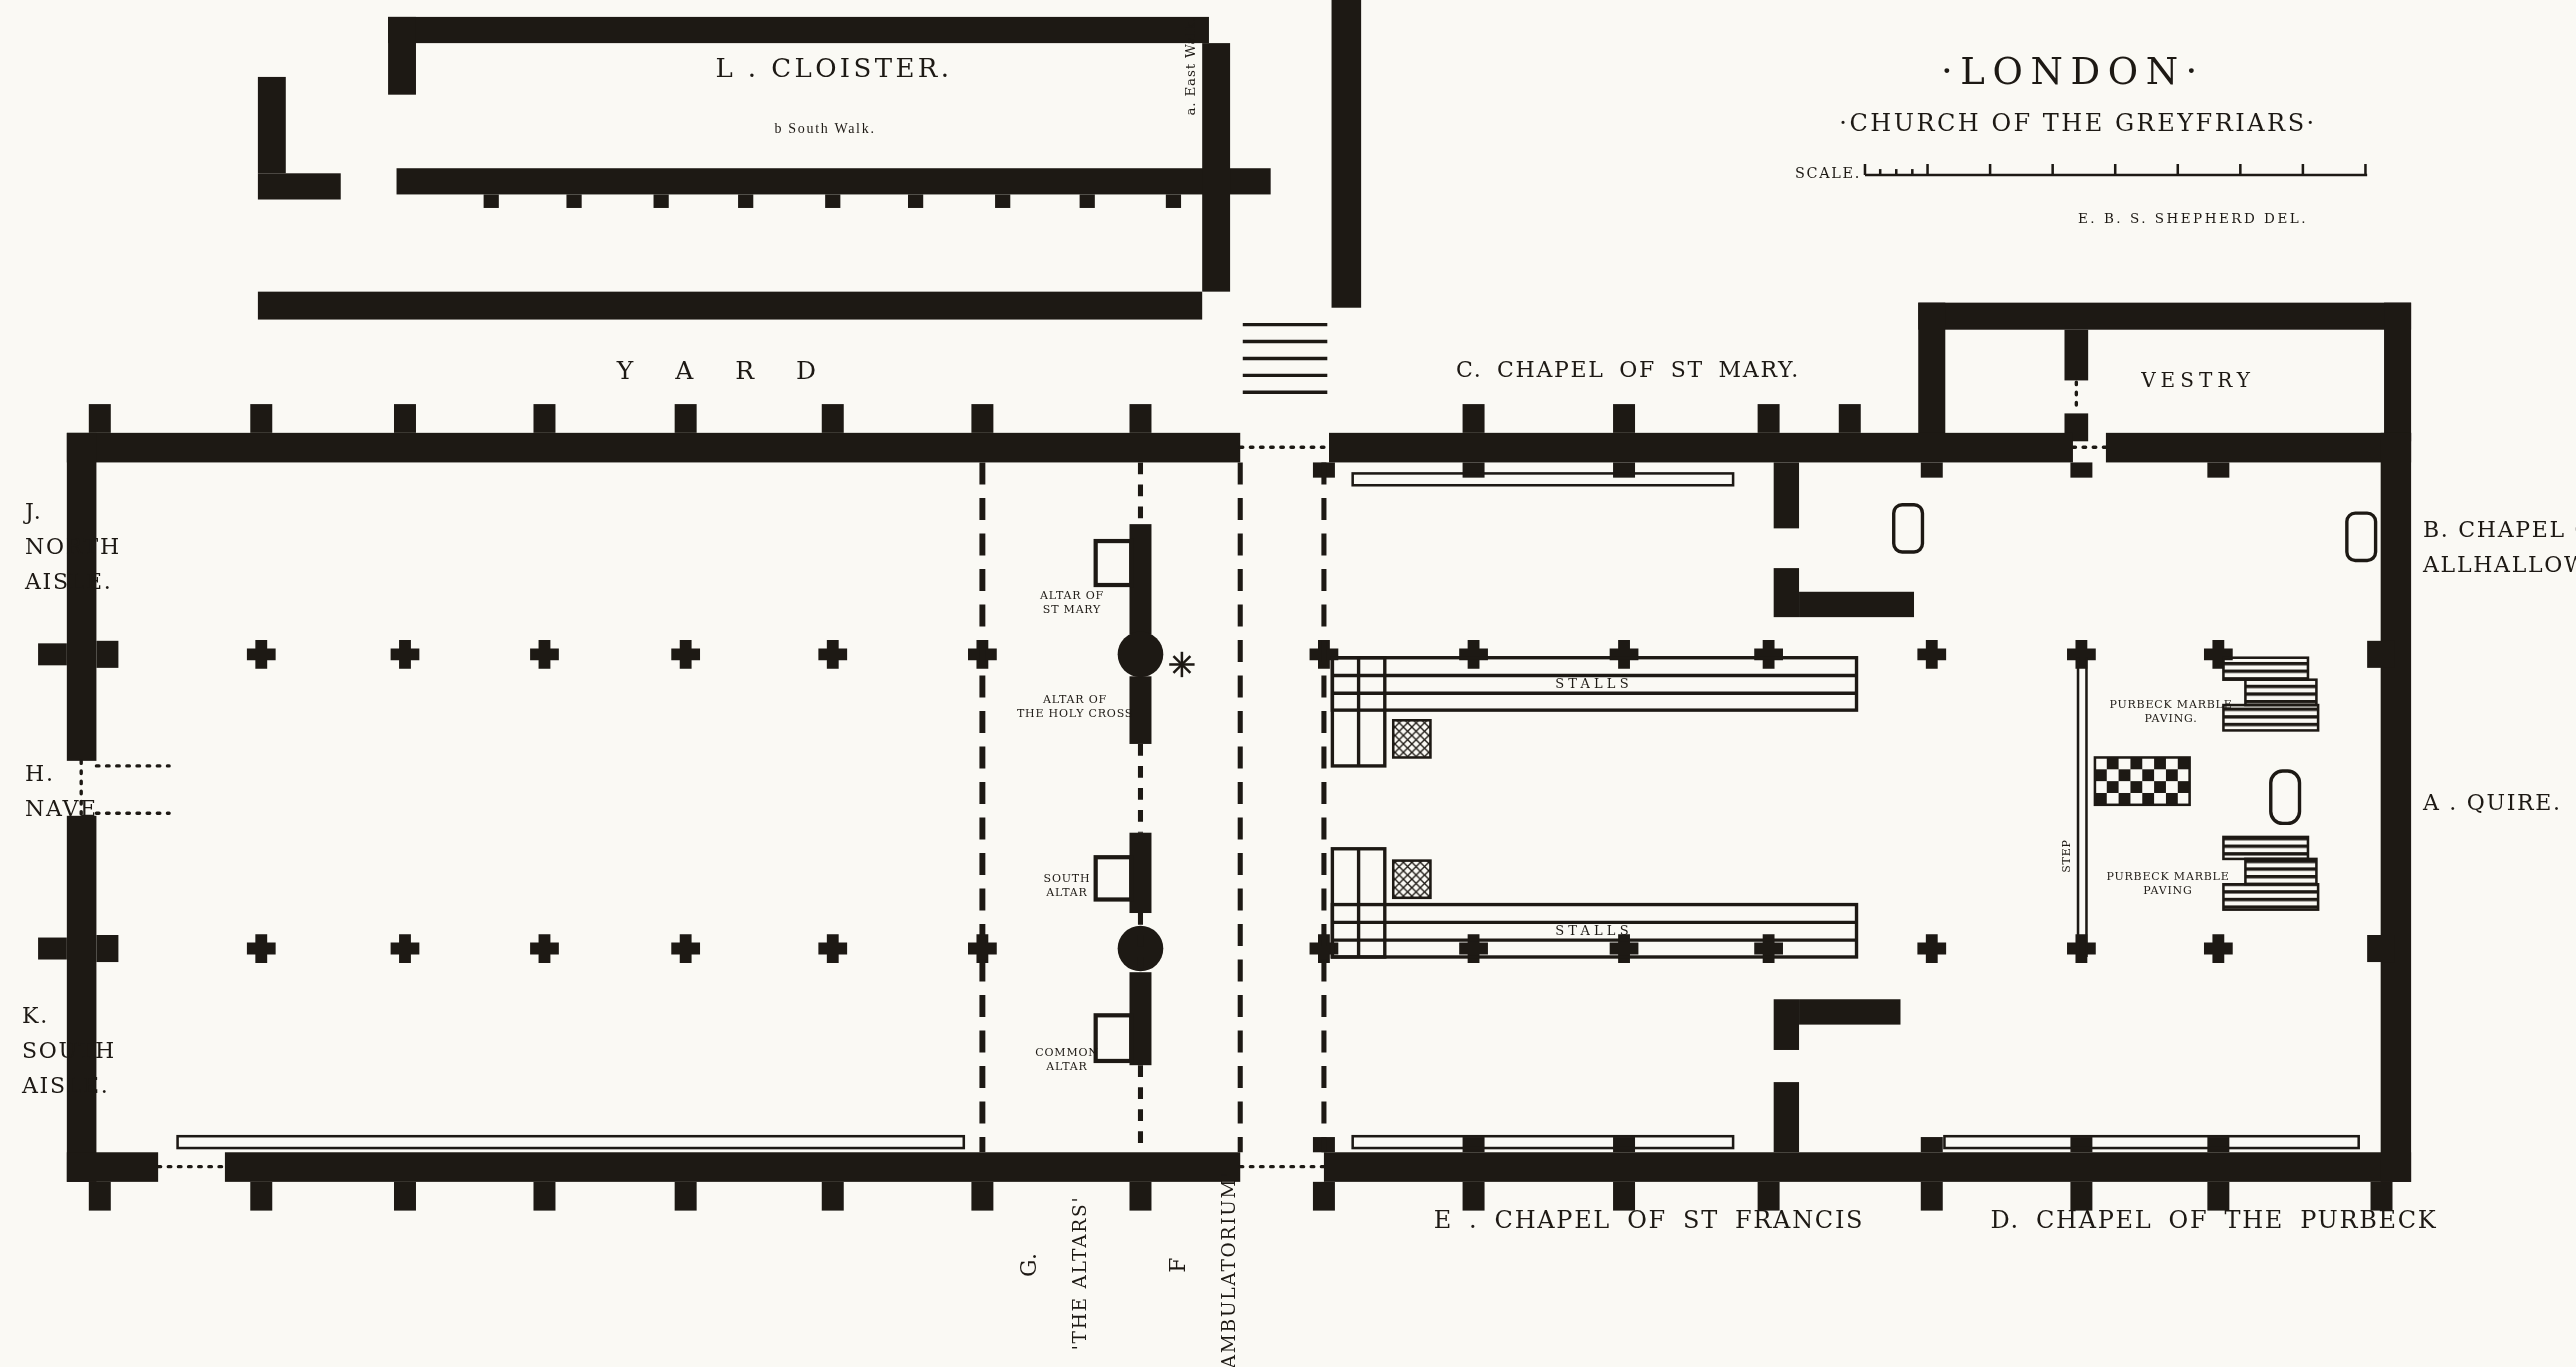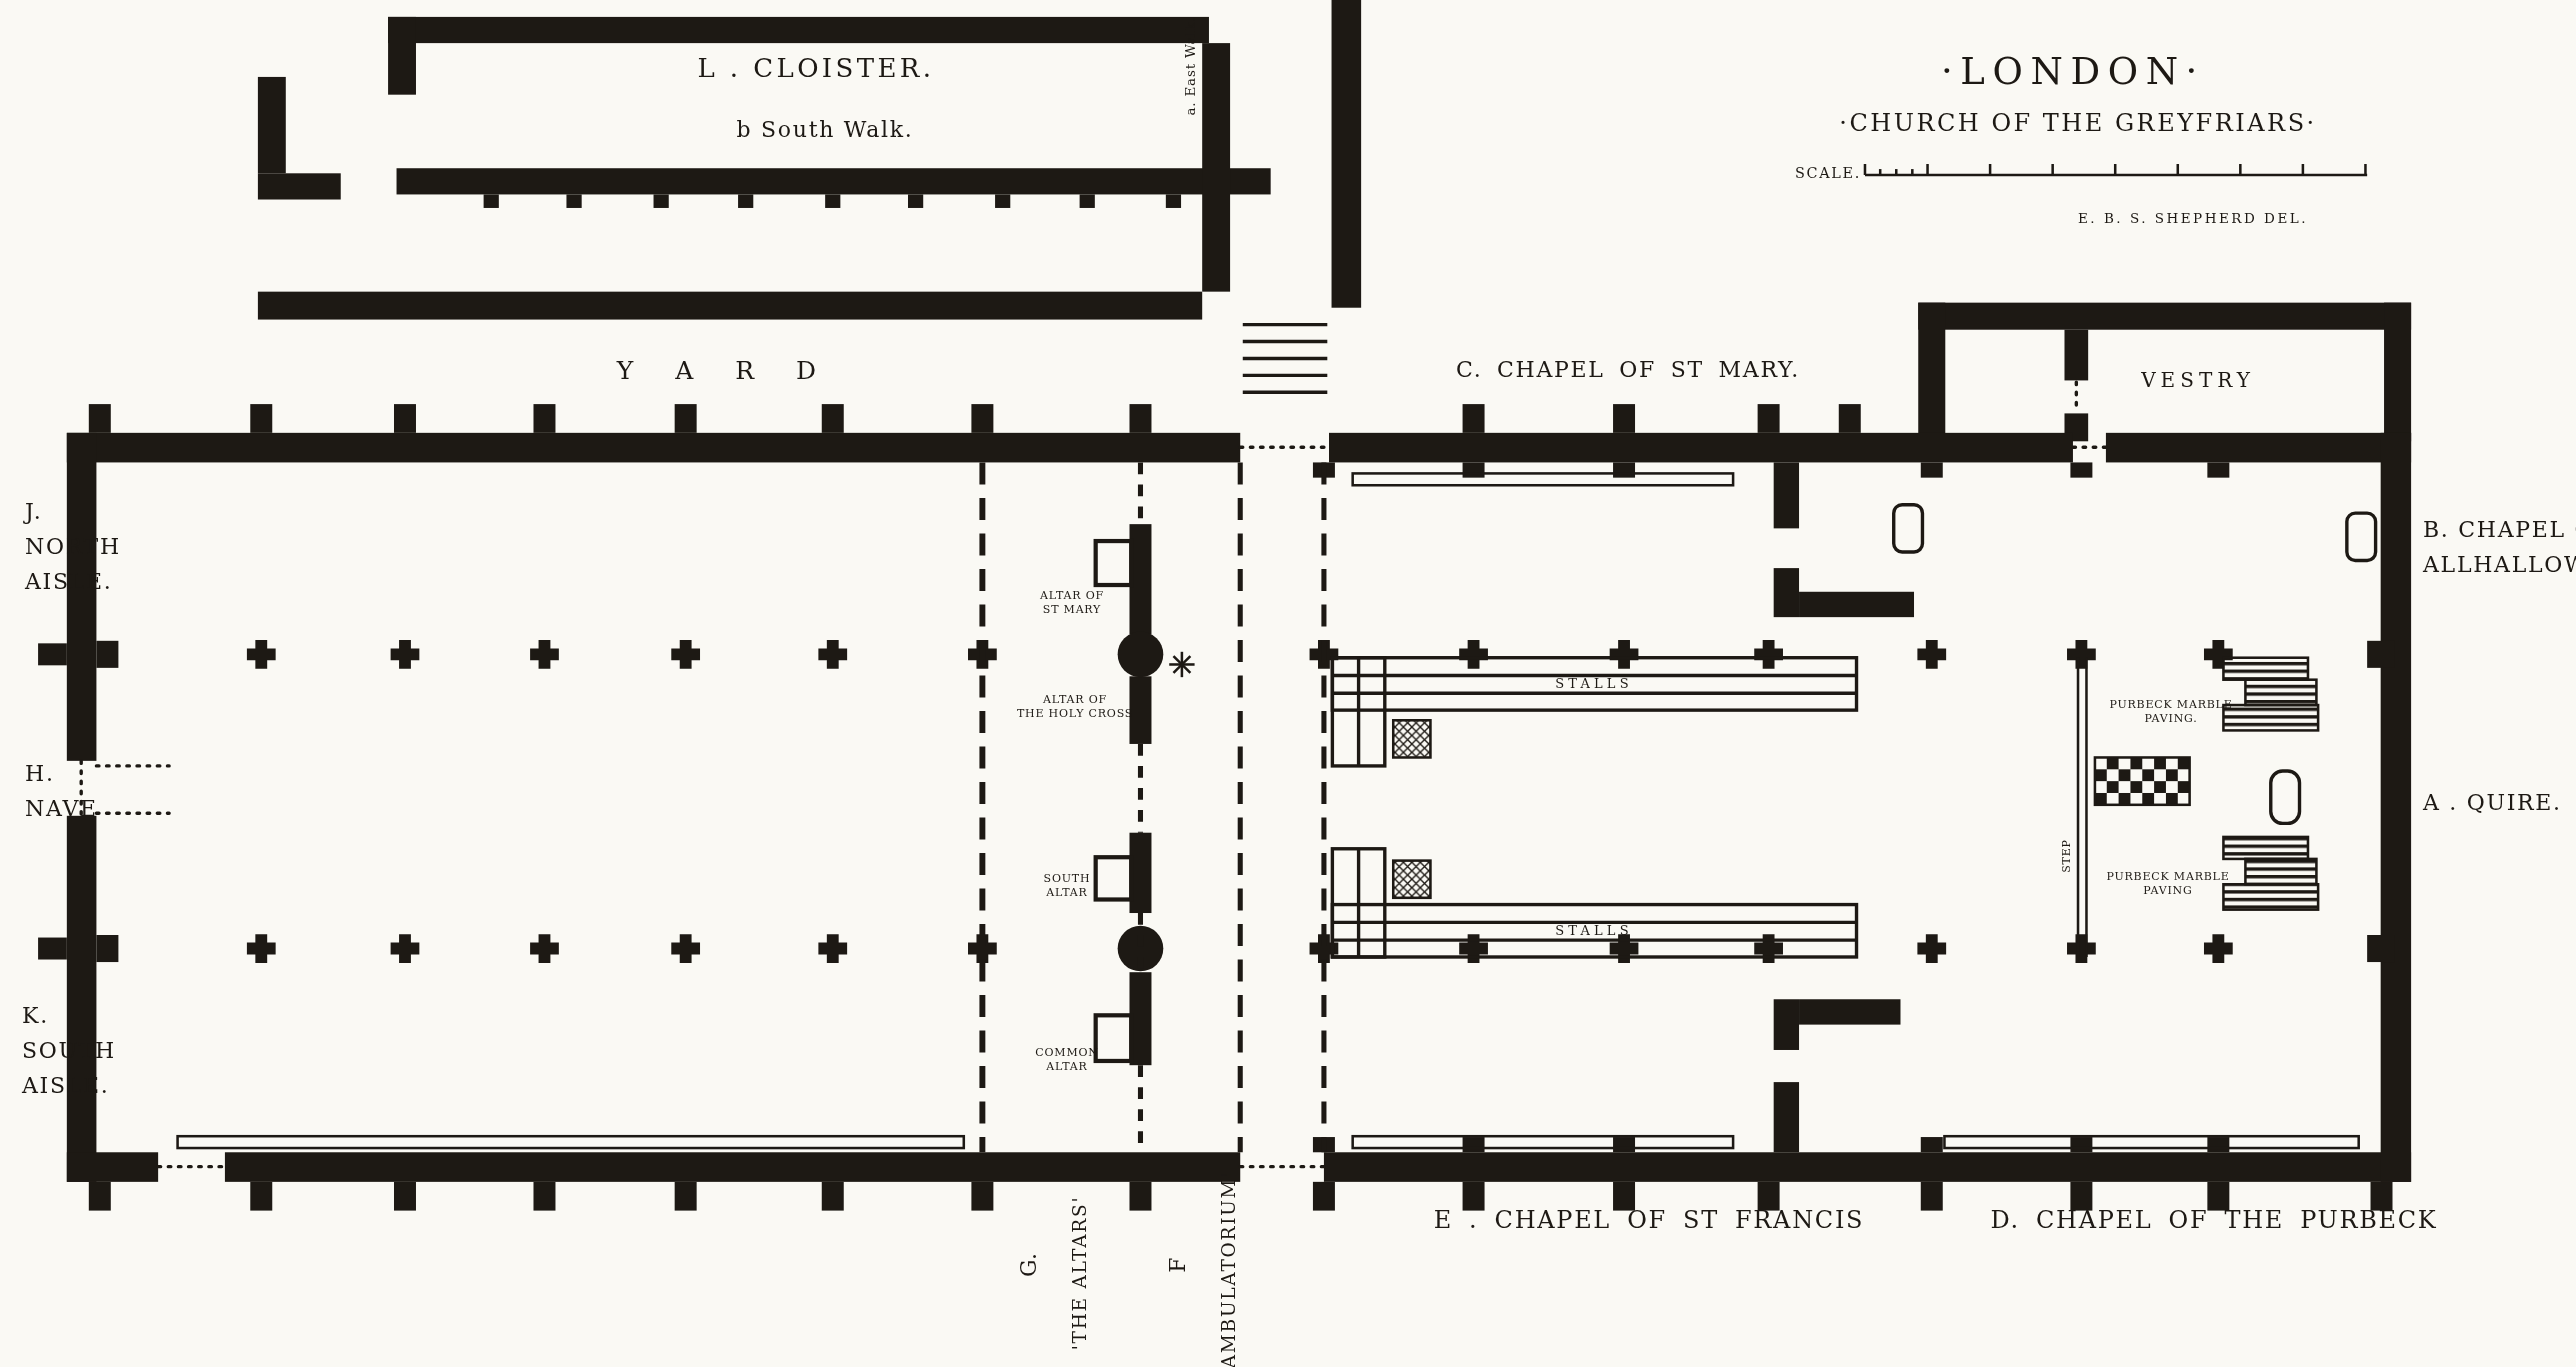--- a/index.html
+++ b/index.html
@@ -11,21 +11,21 @@
   }
   .plan svg { position:absolute; left:0; top:0; }
   .lbl { position:absolute; transform:translate(-50%,-50%); white-space:nowrap; color:#1d1914; }
   .blk { position:absolute; color:#1d1914; white-space:nowrap; }
   .rot { transform:translate(-50%,-50%) rotate(-90deg); }
   .t-city    { font-size:37px; letter-spacing:7.6px; }
   .t-sub     { font-size:24px; letter-spacing:2.5px; }
   .t-scale   { font-size:14.4px; letter-spacing:1.7px; }
   .t-credit  { font-size:13.5px; letter-spacing:2.5px; }
   .t-cloister{ font-size:26px; letter-spacing:3.4px; }
-  .t-swalk   { font-size:22px; letter-spacing:1.7px; }
+  .t-swalk   { font-size:14px; letter-spacing:1.7px;font-family:Liberation Serif, serif; }
   .t-ewalk   { font-size:13.5px; letter-spacing:0.8px; }
   .t-yard    { font-size:25px; letter-spacing:17px; }
   .t-room    { font-size:22px; letter-spacing:1.7px; word-spacing:6px; }
   .t-vestry  { font-size:20px; letter-spacing:5px; }
   .t-bottom  { font-size:24px; letter-spacing:1.7px; word-spacing:6.8px;margin-left:24px; }
   .t-stalls  { font-size:13px; letter-spacing:4.2px; }
   .t-letter  { font-size:22px; }
   .t-zone    { font-size:18.6px; letter-spacing:1.7px; }
   .t-step    { font-size:11px; letter-spacing:0.8px; }
   .side      { font-size:22px; letter-spacing:1.7px; line-height:35px; }
@@ -285,21 +285,21 @@
       <line x1="2243" y1="200" x2="2243" y2="207"></line>
       <line x1="2262" y1="200" x2="2262" y2="207"></line>
     </g>
   </svg>
 
   <div class="lbl t-city" style="left:2073px;top:71px">·LONDON·</div>
   <div class="lbl t-sub" style="left:2078px;top:123px">·CHURCH OF THE GREYFRIARS·</div>
   <div class="lbl t-scale" style="left:1828px;top:173px">SCALE.</div>
   <div class="lbl t-credit" style="left:2193px;top:218px">E. B. S. SHEPHERD DEL.</div>
 
-  <div class="lbl t-cloister" style="left:816px;top:68px">L . CLOISTER.</div>
+  <div class="lbl t-cloister" style="left:834px;top:68px">L . CLOISTER.</div>
   <div class="lbl t-swalk" style="left:825px;top:129px">b South Walk.</div>
   <div class="lbl t-ewalk rot" style="left:1190px;top:66px">a. East Walk.</div>
   <div class="lbl t-yard" style="left:725px;top:370px">Y A R D</div>
 
   <div class="lbl t-room" style="left:1628px;top:369px">C. CHAPEL OF ST MARY.</div>
   <div class="lbl t-vestry" style="left:2198px;top:380px">VESTRY</div>
 
   <div class="blk side" style="left:2423px;top:512px">
     <div>B. CHAPEL OF</div>
     <div>ALLHALLOWS.</div>

